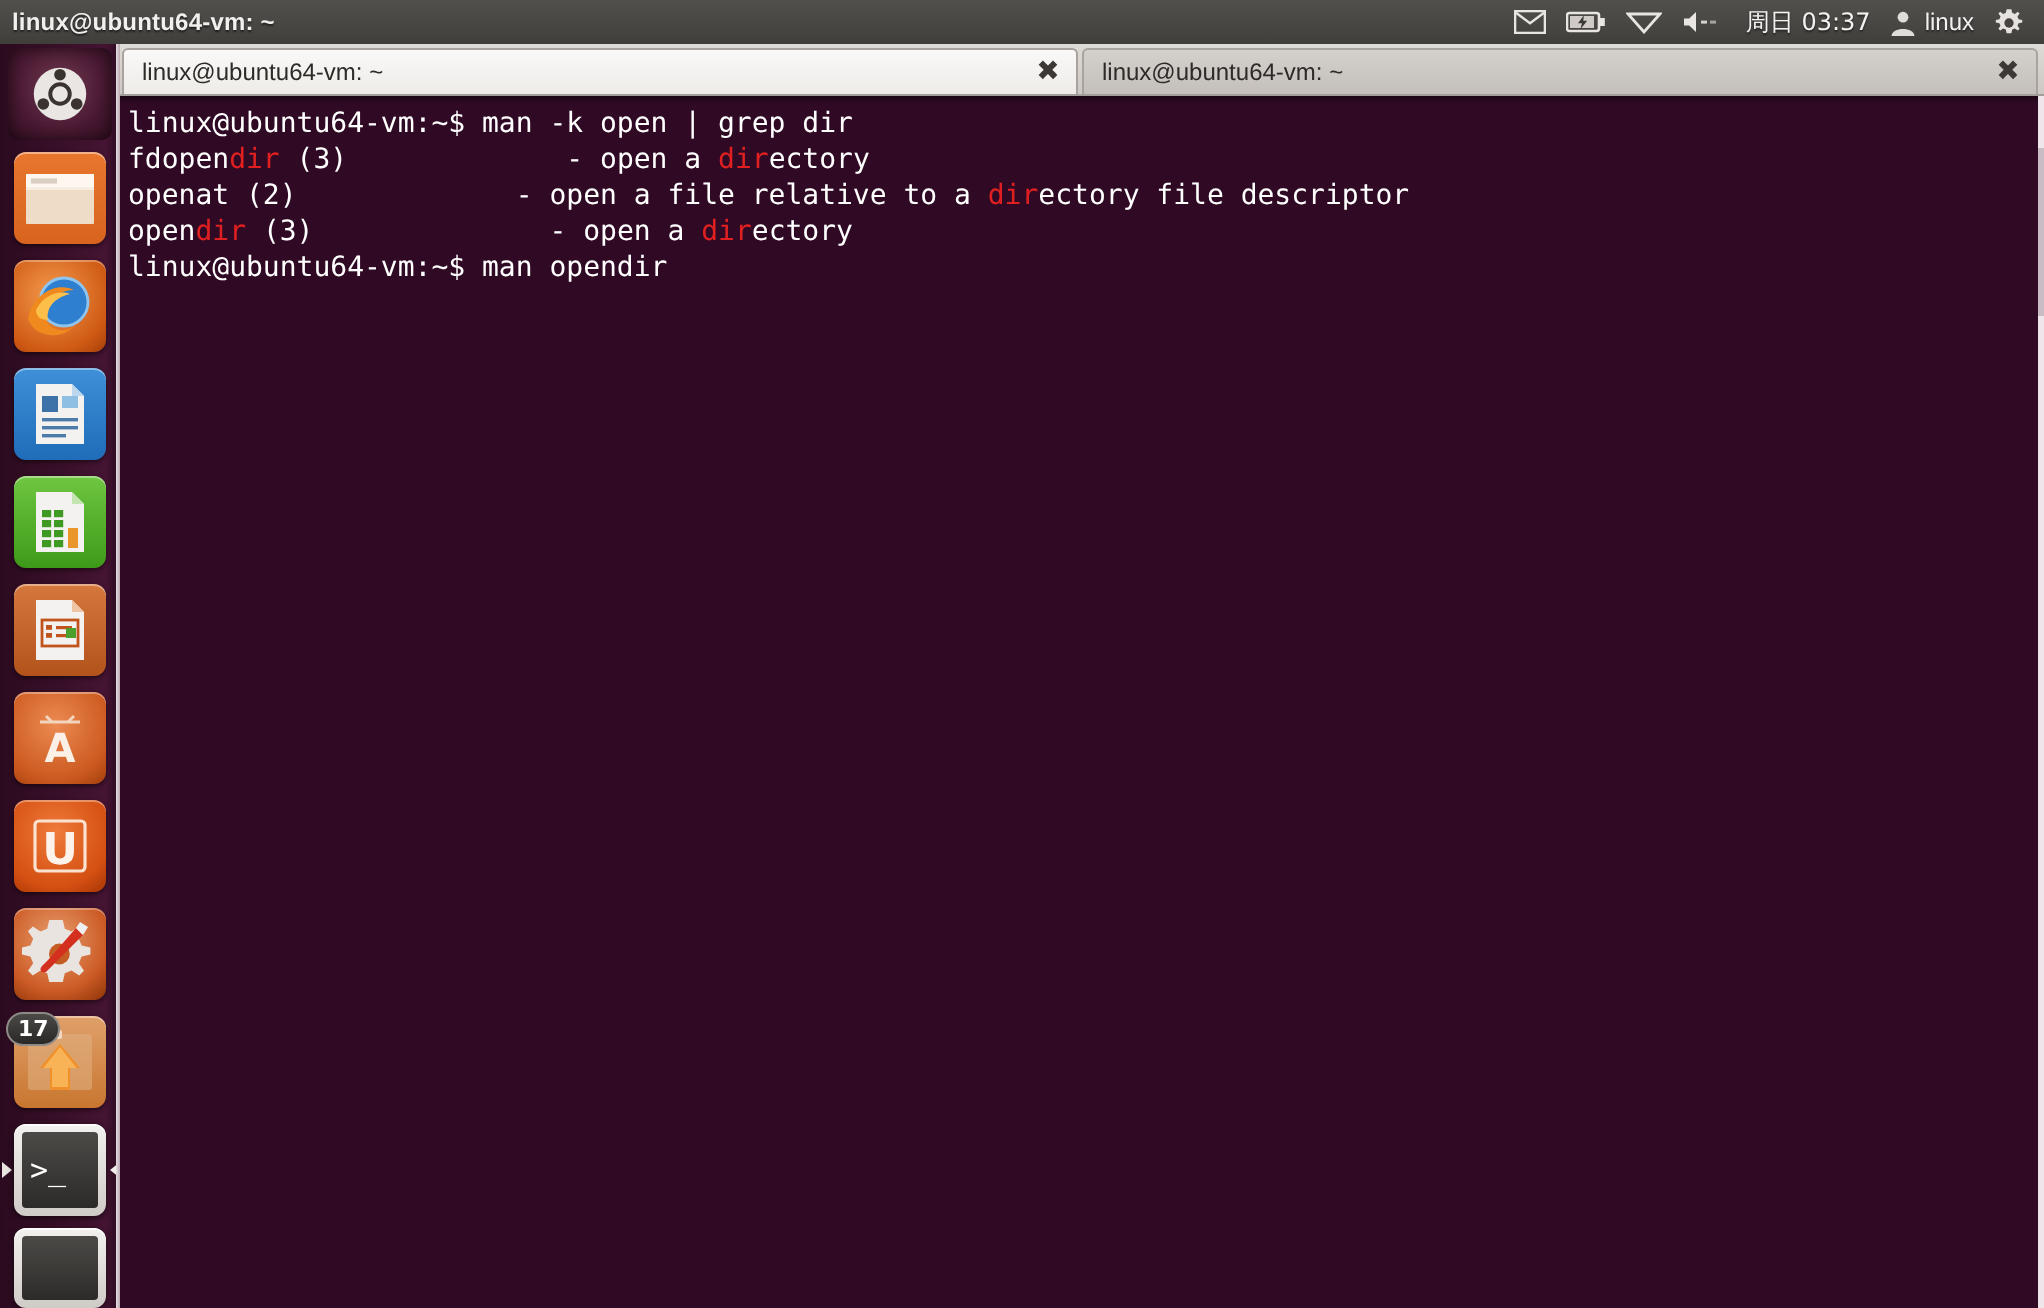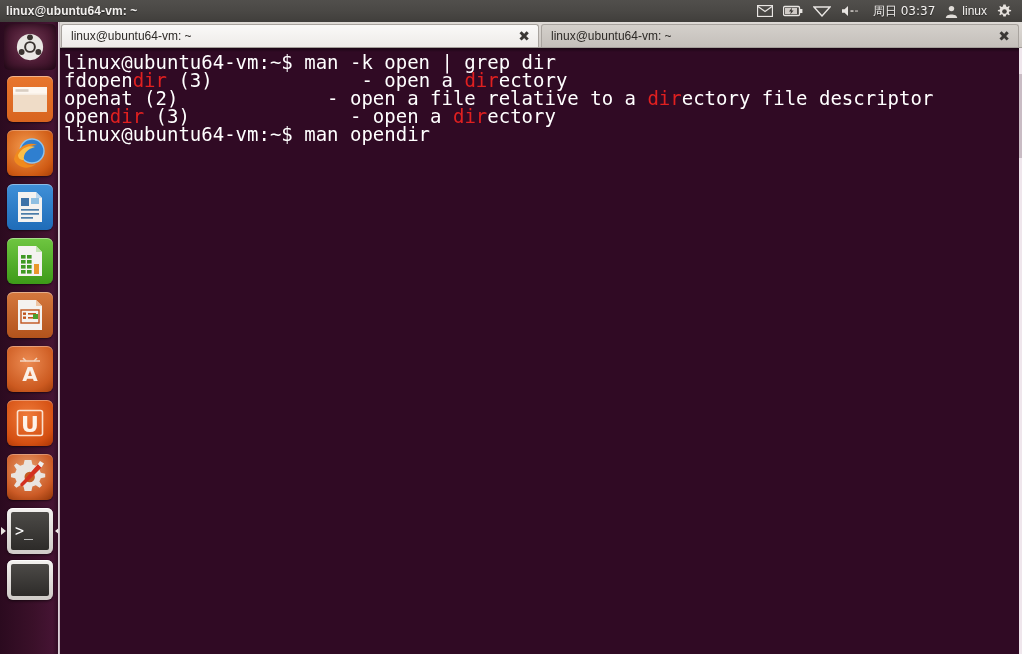--- a/index.html
+++ b/index.html
@@ -231,21 +231,21 @@
   #term-body {
     position: relative;
     width: 962px;
     height: 606px;
     background: #300a24;
     overflow: hidden;
     padding: 5px 0 0 4px;
   }
   #term-text {
     font-family: "DejaVu Sans Mono", "Liberation Mono", monospace;
-    font-size: 19px;
+    font-size: 14px;
     line-height: 18px;
     white-space: pre;
     color: #ffffff;
   }
   .ln { display: block; height: 18px; }
   .c-white { color: #ffffff; }
   .c-red   { color: #e02020; font-weight: normal; }
 
   #term-scrollbar-track {
     position: absolute;
@@ -442,20 +442,31 @@
       <div class="launch-icon ico-settings">
         <svg width="38" height="38" viewBox="0 0 38 38">
           <path fill="#e9e4e0" d="M17 2 l3.4 0 1 4.4 3.4 1.4 3.8-2.6 2.4 2.4 -2.6 3.8 1.4 3.4 4.4 1 0 3.4 -4.4 1 -1.4 3.4 2.6 3.8 -2.4 2.4 -3.8-2.6 -3.4 1.4 -1 4.4 -3.4 0 -3.4 0 -1-4.4 -3.4-1.4 -3.8 2.6 -2.4-2.4 2.6-3.8 -1.4-3.4 -4.4-1 0-3.4 4.4-1 1.4-3.4 -2.6-3.8 2.4-2.4 3.8 2.6 3.4-1.4 1-4.4 z"></path>
           <circle cx="18.7" cy="19" r="5.2" fill="#c45c23"></circle>
           <path d="M27 6 L30.5 9.5 L16 24 L12.5 27.5 C10.5 29.5 8 27 10 25 L13.5 21.5 Z" fill="#d3301f"></path>
           <path d="M27 6 L30.5 9.5 L33 5.5 L29 3 Z" fill="#efefef"></path>
         </svg>
       </div>
     </div>
 
+    <div class="launcher-slot">
+      <div class="launch-icon ico-updater">
+        <svg width="40" height="40" viewBox="0 0 40 40">
+          <rect x="4" y="6" width="32" height="28" rx="1.5" fill="#e0b183" opacity="0.55"></rect>
+          <rect x="7" y="4" width="14" height="4.5" rx="1" fill="#f0d7bd"></rect>
+          <path d="M20 11 L30 23 H25 V34 H15 V23 H10 Z" fill="#f0902a"></path>
+          <path d="M20 12.5 L28.3 23 H24 V32.5 H16 V23 H11.7 Z" fill="#f7b356"></path>
+        </svg>
+      </div>
+      <div id="badge-updater">17</div>
+    </div>
 
     <div class="launcher-slot">
       <div class="run-arrow-left"></div>
       <div class="launch-icon ico-terminal">
         <div class="term-screen">&gt;_</div>
       </div>
       <div class="run-arrow-right"></div>
     </div>
 
     <div class="launcher-slot" style="height:30px">

